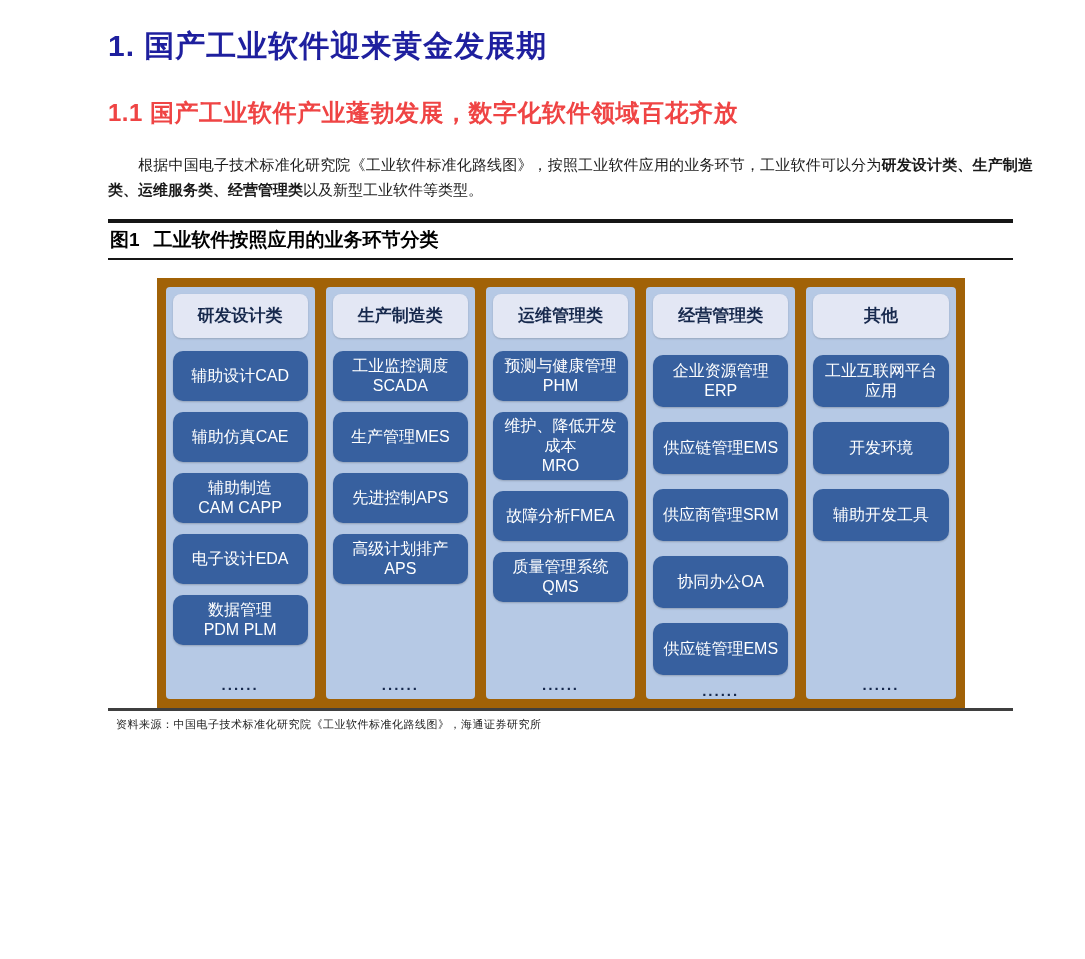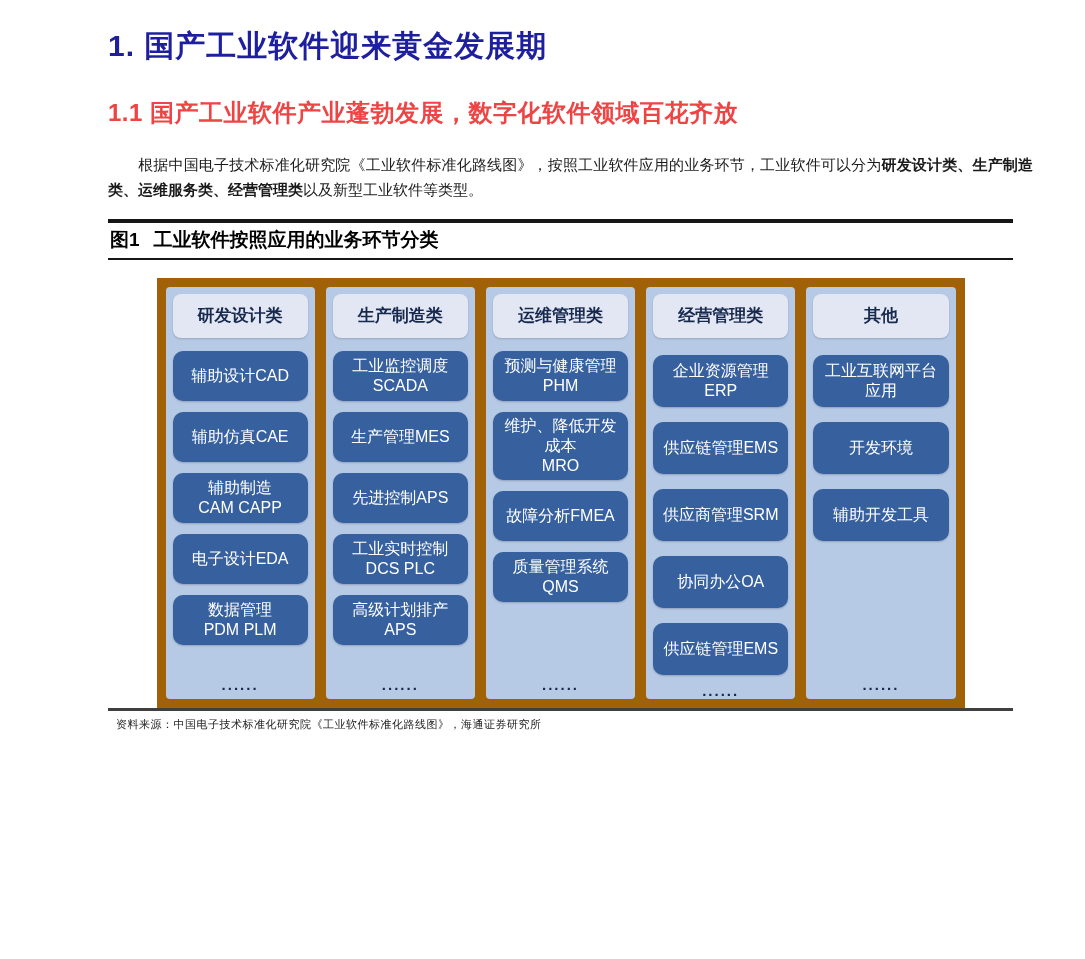--- a/index.html
+++ b/index.html
@@ -97,22 +97,20 @@
 PDM PLM</div>
         <div class="fig-more">......</div>
       </div>
 
       <div class="fig-col col-c2">
         <div class="fig-header">生产制造类</div>
         <div class="fig-box">工业监控调度
 SCADA</div>
         <div class="fig-box">生产管理MES</div>
         <div class="fig-box">先进控制APS</div>
-        <div class="fig-box">工业实时控制
-DCS PLC</div>
         <div class="fig-box">高级计划排产APS</div>
         <div class="fig-more">......</div>
       </div>
 
       <div class="fig-col col-c3">
         <div class="fig-header">运维管理类</div>
         <div class="fig-box">预测与健康管理
 PHM</div>
         <div class="fig-box">维护、降低开发成本
 MRO</div>

